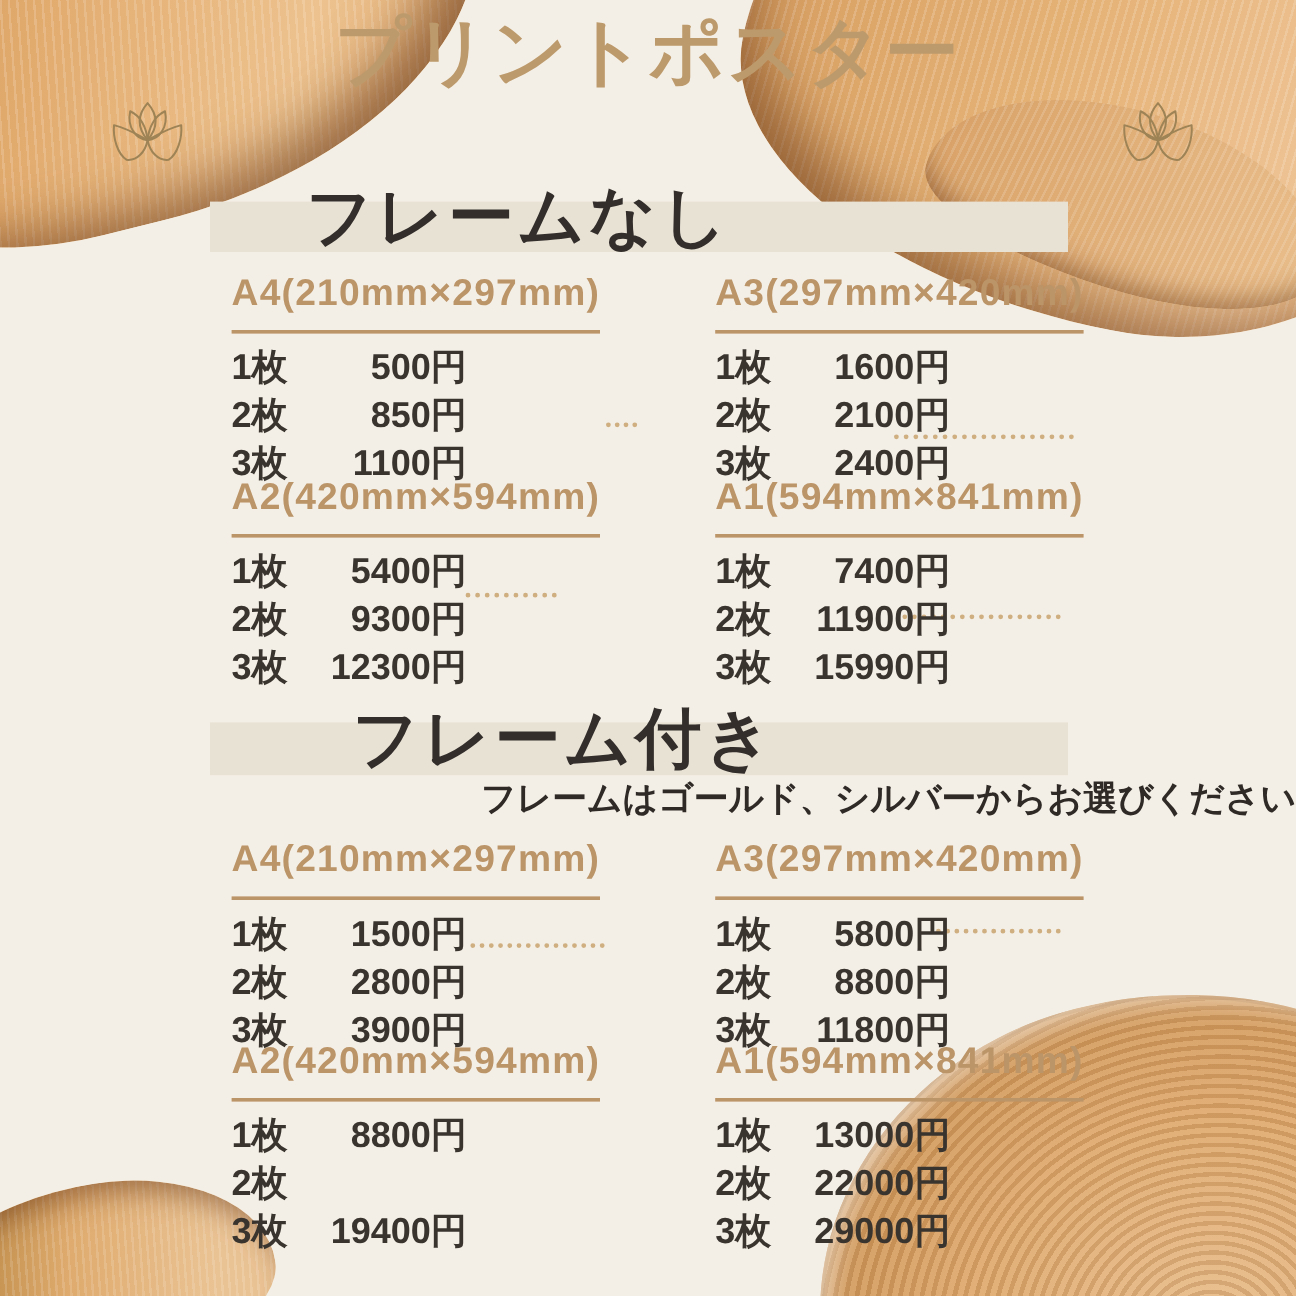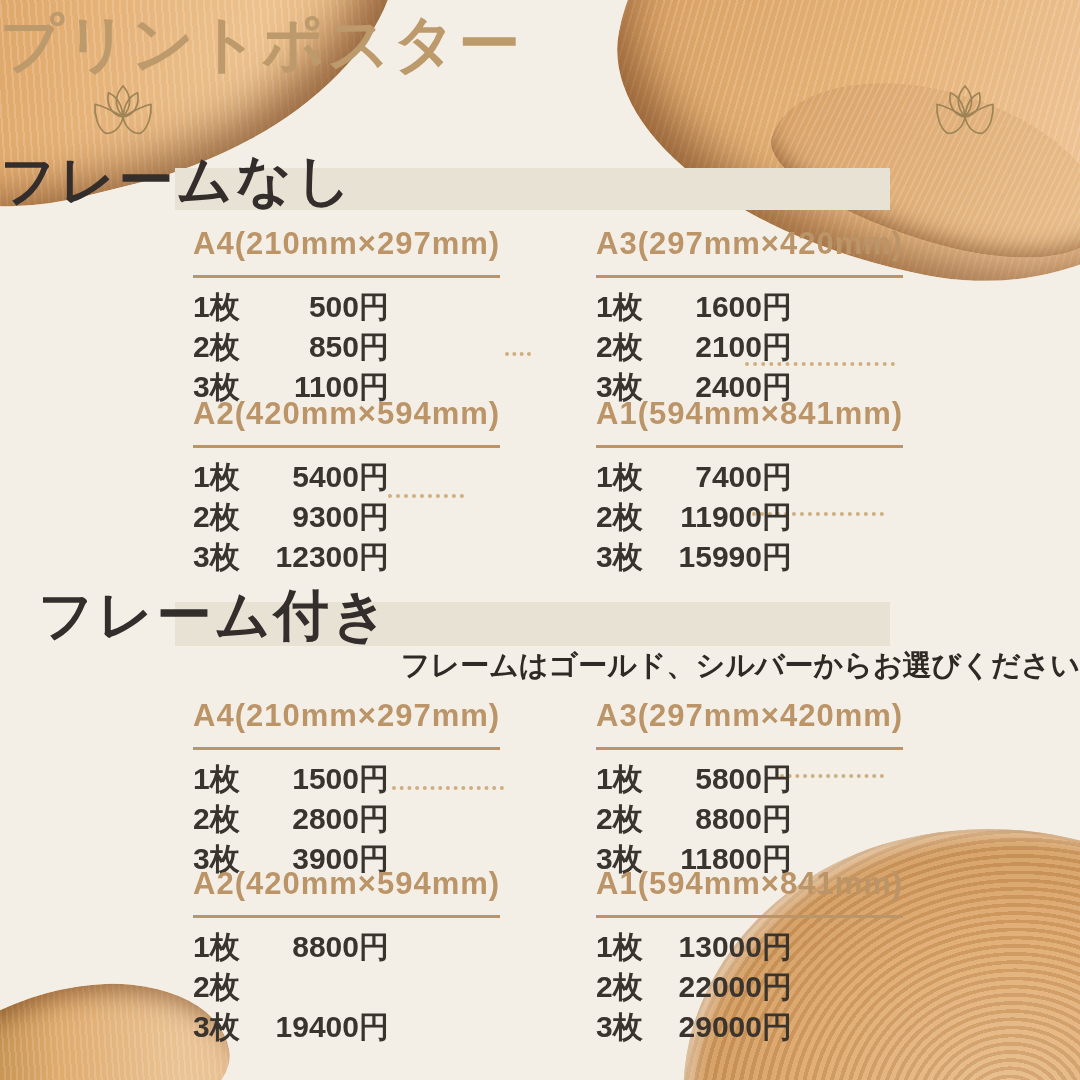--- a/index.html
+++ b/index.html
@@ -57,26 +57,26 @@
       repeating-radial-gradient(ellipse at 55% 60%, rgba(120,70,25,.16) 0 4px, rgba(255,255,255,.07) 4px 9px),
       radial-gradient(ellipse at 55% 60%, #e9be8c 0%, #dfa96d 45%, #cf9759 75%, #b97f42 100%);
     box-shadow: inset 10px 12px 20px -6px rgba(255,255,255,.55), inset 0 0 0 3px rgba(140,90,40,.22);
   }
   
   .lotus{position:absolute; z-index:2;}
   .lotus svg{display:block;}
   .lotus-left{left:92px; top:84px;}
   .lotus-right{left:934px; top:84px;}
   
-  .title{position:absolute; z-index:3; left:0; right:0; top:10px; 
+  .title{position:absolute; z-index:3; left:0; right:0; top:10px; text-align:center;
          color:#bd9a6c; font-weight:bold;}
   .title .t1{font-size:62px; line-height:68px; letter-spacing:2px;}
   .title .t2{font-size:57px; line-height:64px; letter-spacing:3px;}
   
-  .banner{position:absolute; z-index:3; left:0; width:864px; }
+  .banner{position:absolute; z-index:3; left:0; width:864px; text-align:center;}
   .banner .band{position:absolute; left:175px; width:715px; background:#e8e2d5; z-index:-1;}
   .banner .btxt{font-weight:bold; color:#332e2b; letter-spacing:3px;}
   .banner1{top:150px; height:62px;}
   .banner1 .band{top:18px; height:42px;}
   .banner1 .btxt{font-size:55px; line-height:60px;}
   .banner2{top:584px; height:64px;padding-left:38px;}
   .banner2 .band{top:18px; height:44px;}
   .banner2 .btxt{font-size:55px; line-height:62px;}
   .note{position:absolute; z-index:3; left:0; width:1080px; top:646px; text-align:right;
         font-size:29px; font-weight:bold; color:#2f2a26;}

